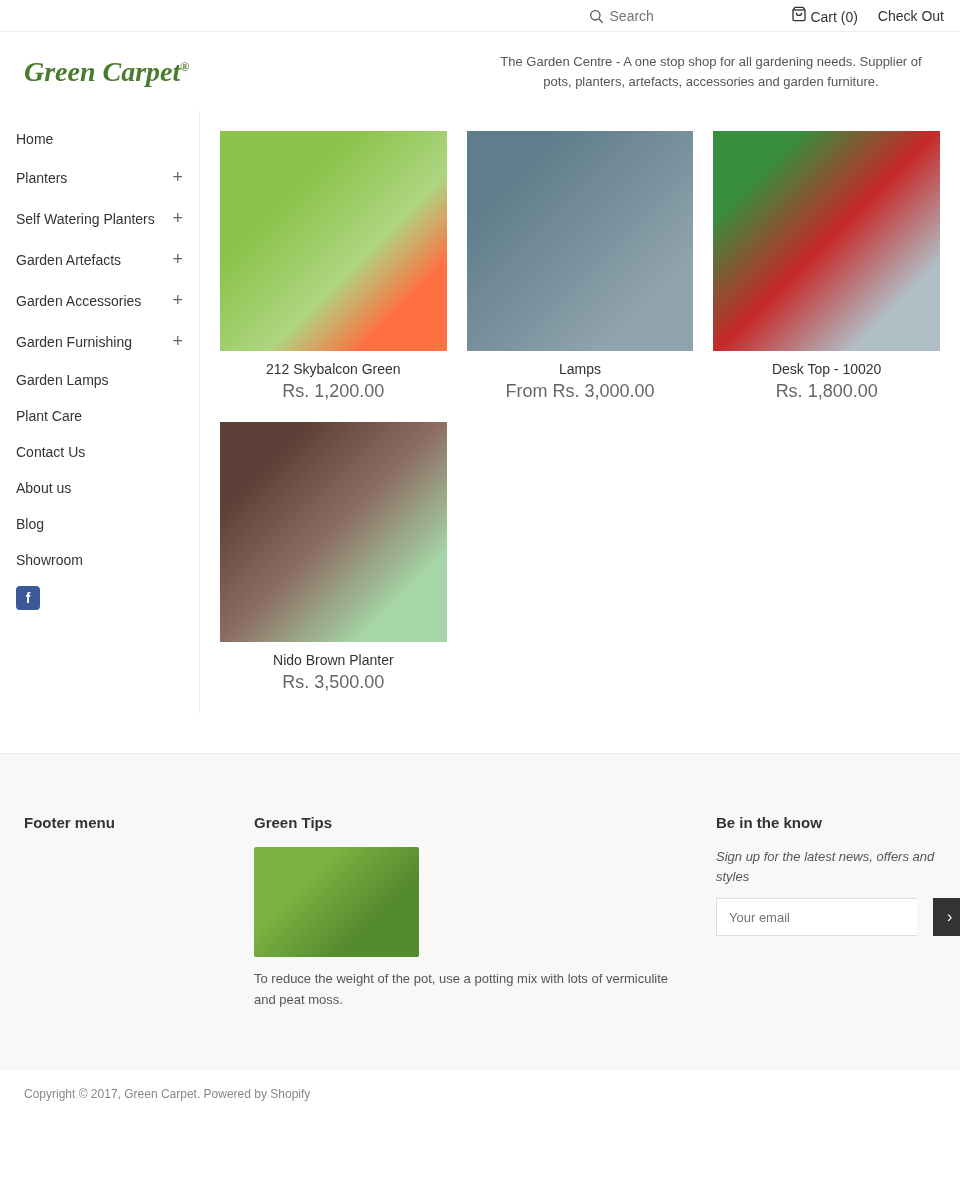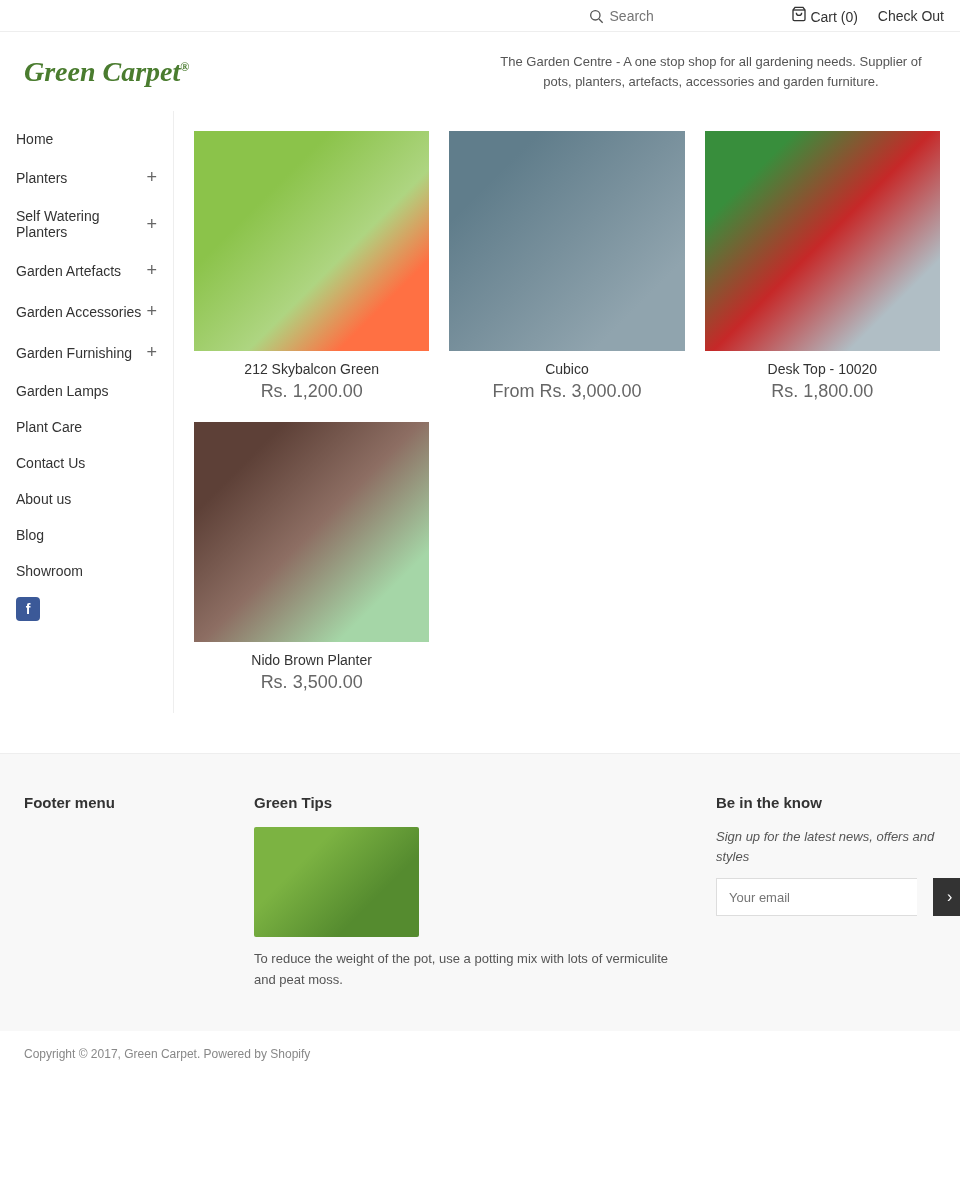--- a/index.html
+++ b/index.html
@@ -60,21 +60,21 @@
     }
 
     
     .main-layout {
       display: flex;
       min-height: 600px;
     }
 
     
     .sidebar {
-      width: 174px;
+      width: 200px;
       flex-shrink: 0;
       border-right: 1px solid #eee;
       padding: 10px 0;
     }
     .sidebar-item {
       display: flex;
       align-items: center;
       justify-content: space-between;
       padding: 10px 16px;
       cursor: pointer;
@@ -138,21 +138,21 @@
 
     
     .img-skybalcon { background: linear-gradient(135deg, #8bc34a 30%, #aed581 60%, #ff7043 80%); }
     .img-cubico { background: linear-gradient(135deg, #607d8b 20%, #78909c 50%, #90a4ae 80%); }
     .img-desktop { background: linear-gradient(135deg, #388e3c 20%, #c62828 50%, #b0bec5 80%); }
     .img-nido { background: linear-gradient(135deg, #5d4037 20%, #8d6e63 50%, #a5d6a7 80%); }
 
     
     .footer {
       background: #f8f8f8;
-      padding: 40px 24px;
+      padding: 60px 24px;
       border-top: 1px solid #eee;
       margin-top: 40px;
     }
     .footer-grid {
       display: grid;
       grid-template-columns: 200px 1fr 220px;
       gap: 30px;
     }
     .footer-section h3 {
       font-size: 15px;
@@ -309,21 +309,21 @@
     <div class="product-grid">
 
       <div class="product-card">
         <div class="product-img-placeholder img-skybalcon"></div>
         <div class="product-name">212 Skybalcon Green</div>
         <div class="product-price">Rs. 1,200.00</div>
       </div>
 
       <div class="product-card">
         <div class="product-img-placeholder img-cubico"></div>
-        <div class="product-name">Cubico</div>
+        <div class="product-name">Lamps</div>
         <div class="product-price">From Rs. 3,000.00</div>
       </div>
 
       <div class="product-card">
         <div class="product-img-placeholder img-desktop"></div>
         <div class="product-name">Desk Top - 10020</div>
         <div class="product-price">Rs. 1,800.00</div>
       </div>
 
       <div class="product-card">

